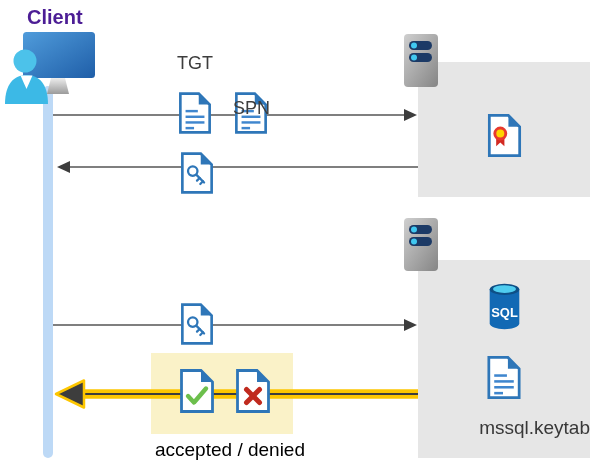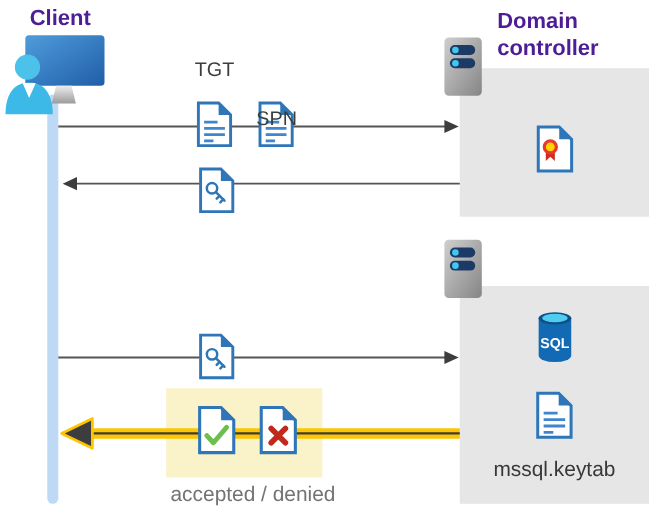--- a/index.html
+++ b/index.html
@@ -22,22 +22,22 @@
   .arrows-layer{left:0;top:0;width:600px;height:468px;z-index:2;pointer-events:none;}
   .icon{z-index:3;}
   .label{z-index:4;color:#4c1d95;white-space:pre-line;}
   .bold-title{font-weight:700;font-size:20px;line-height:25px;}
   .client-title{left:27px;top:5px;}
   .dc-title{left:452px;top:7px;width:130px;}
   .linux-title{left:452px;top:228px;width:140px;}
   .msg-label{font-size:18px;color:#3d3d3d;text-align:right;}
   .tgt-label{left:177px;top:53px;width:36px;}
   .spn-label{left:233px;top:53px;width:36px;margin-top:45px;}
-  .keytab-label{left:418px;top:417px;width:172px;font-size:19px;color:#383838;text-align:center;}
-  .result-label{left:132px;top:439px;width:196px;font-size:19px;color:#737373;text-align:center;}
+  .keytab-label{left:418px;top:417px;width:172px;font-size:19px;color:#383838;text-align:right;}
+  .result-label{left:132px;top:439px;width:196px;font-size:19px;color:#000000;text-align:center;}
 </style>
 </head>
 <body>
 
 <div class="canvas">
 
   <div class="abs lifeline"></div>
 
   <div class="abs gray-box dc-box"></div>
   <div class="abs gray-box linux-box"></div>
@@ -190,19 +190,18 @@
   <svg class="abs icon" style="left:235px;top:368px" width="36" height="46" viewBox="0 0 36 46">
     <path d="M2.5,2.5 H22 L33.5,14 V43.5 H2.5 Z" fill="#ffffff" stroke="#2e76b8" stroke-width="2.8"></path>
     <polygon points="22,2.5 33.5,14 22,14" fill="#2e76b8"></polygon>
     <g stroke="#c02a1e" stroke-width="5" stroke-linecap="round">
       <line x1="11.5" y1="21.5" x2="24.5" y2="34.5"></line>
       <line x1="24.5" y1="21.5" x2="11.5" y2="34.5"></line>
     </g>
   </svg>
 
   <div class="abs label bold-title client-title">Client</div>
-  <div class="abs label bold-title dc-title">Domain controller</div>
   <div class="abs label msg-label tgt-label">TGT</div>
   <div class="abs label msg-label spn-label">SPN</div>
   <div class="abs label keytab-label">mssql.keytab</div>
   <div class="abs label result-label">accepted / denied</div>
 
 </div>
 
 </body></html>

